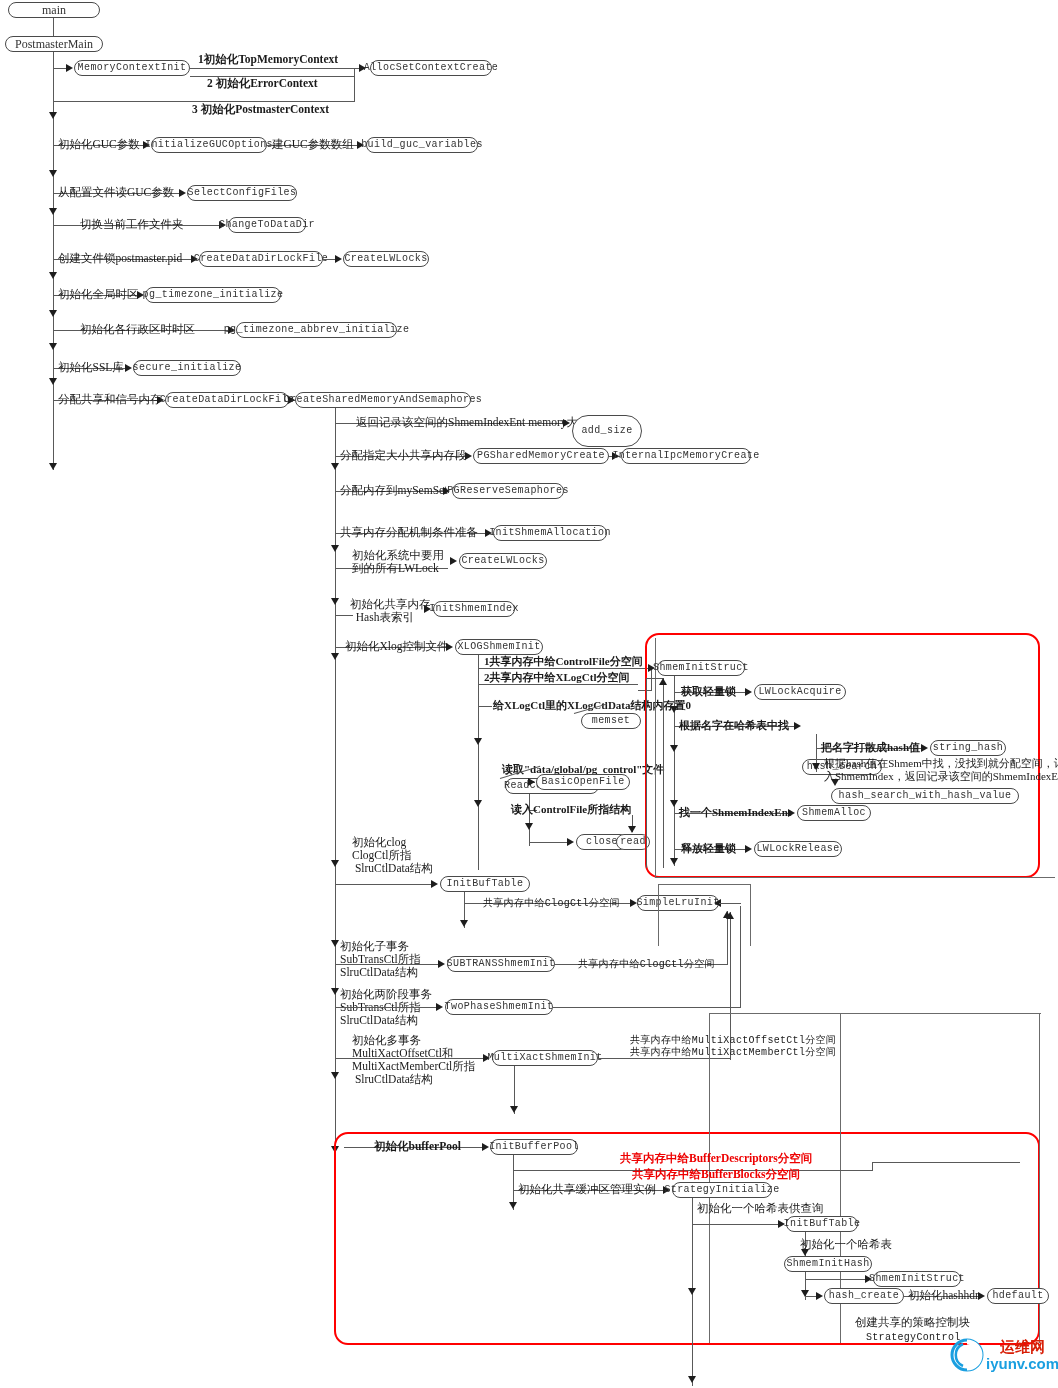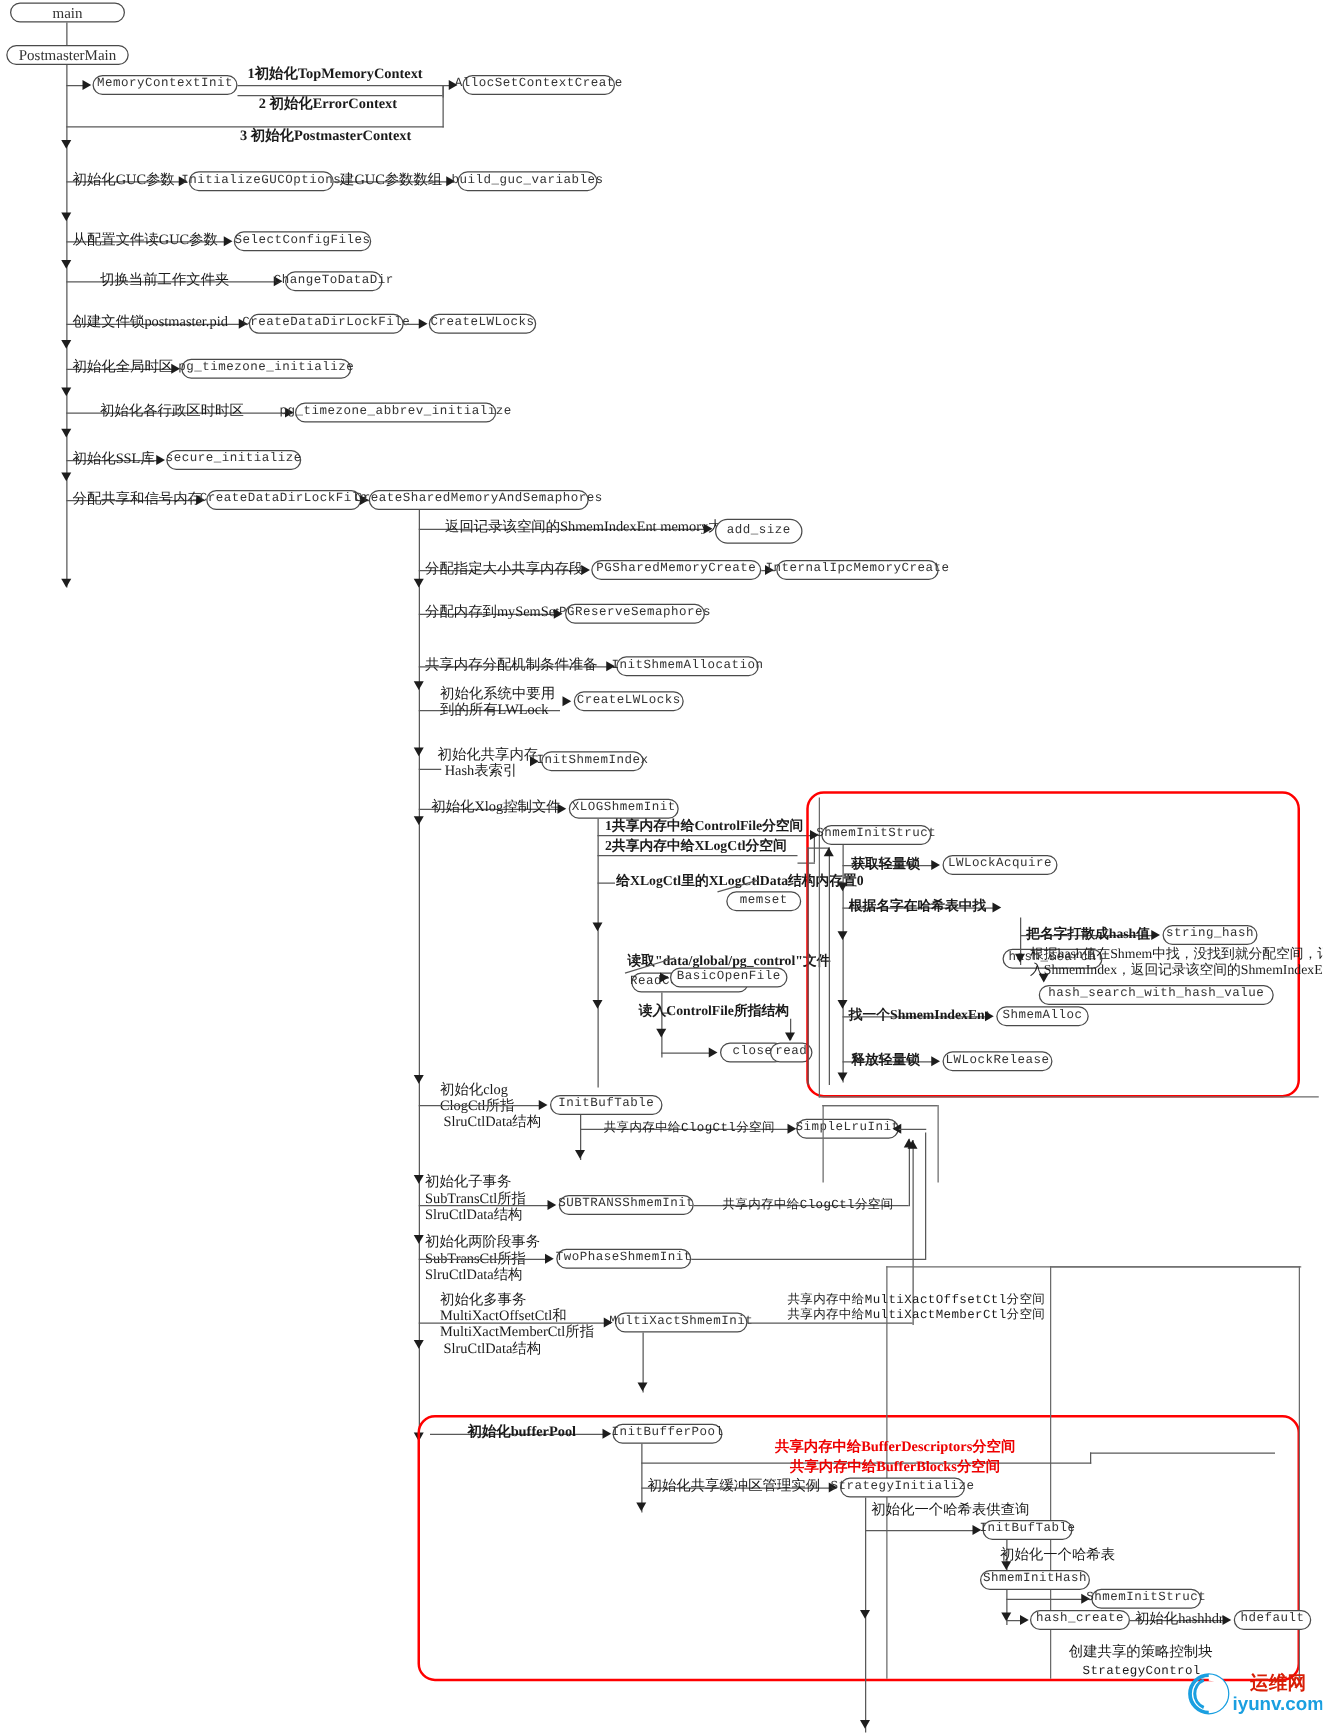--- a/index.html
+++ b/index.html
@@ -158,21 +158,21 @@
   <div class="arr d" style="left:331px;top:653px;"></div>
   <div class="arr d" style="left:331px;top:860px;"></div>
   <div class="arr d" style="left:331px;top:940px;"></div>
   <div class="arr d" style="left:331px;top:988px;"></div>
   <div class="arr d" style="left:331px;top:1072px;"></div>
   <div class="arr d" style="left:331px;top:1146px;"></div>
 
   <div class="h" style="left:335px;top:423px;width:230px;"></div>
   <div class="arr r" style="left:563px;top:419px;"></div>
   <div class="lbl" style="left:356px;top:416px;">返回记录该空间的ShmemIndexEnt memory大小</div>
-  <div class="node" style="left:572px;top:415px;width:70px;height:20px;">add_size</div>
+  <div class="node" style="left:572px;top:415px;width:70px;height:32px;">add_size</div>
 
   <div class="h" style="left:335px;top:456px;width:132px;"></div>
   <div class="arr r" style="left:465px;top:452px;"></div>
   <div class="lbl" style="left:340px;top:449px;">分配指定大小共享内存段</div>
   <div class="node" style="left:473px;top:448px;width:136px;height:16px;">PGSharedMemoryCreate</div>
   <div class="h" style="left:609px;top:456px;width:11px;"></div>
   <div class="arr r" style="left:612px;top:452px;"></div>
   <div class="node" style="left:621px;top:448px;width:130px;height:16px;">InternalIpcMemoryCreate</div>
 
   <div class="h" style="left:335px;top:491px;width:110px;"></div>
@@ -285,21 +285,21 @@
   <div class="h" style="left:674px;top:849px;width:73px;"></div>
   <div class="arr r" style="left:745px;top:845px;"></div>
   <div class="lbl b sm" style="left:681px;top:842px;">释放轻量锁</div>
   <div class="node" style="left:754px;top:841px;width:88px;height:16px;">LWLockRelease</div>
 
   <div class="v" style="left:663px;top:678px;height:190px;"></div>
   <div class="h" style="left:646px;top:678px;width:18px;"></div>
   <div class="arr u" style="left:659px;top:678px;"></div>
   <div class="v" style="left:646px;top:678px;height:190px;"></div>
 
-  <div class="lbl" style="left:352px;top:866px;line-height:13px;">
+  <div class="lbl" style="left:352px;top:836px;line-height:13px;">
     <span>初始化clog</span><br>
     <span>ClogCtl所指</span><br>
     <span>&nbsp;SlruCtlData结构</span>
   </div>
   <div class="h" style="left:335px;top:884px;width:98px;"></div>
   <div class="arr r" style="left:431px;top:880px;"></div>
   <div class="node" style="left:440px;top:876px;width:90px;height:16px;">InitBufTable</div>
 
   <div class="v" style="left:464px;top:892px;height:36px;"></div>
   <div class="arr d" style="left:460px;top:920px;"></div>

